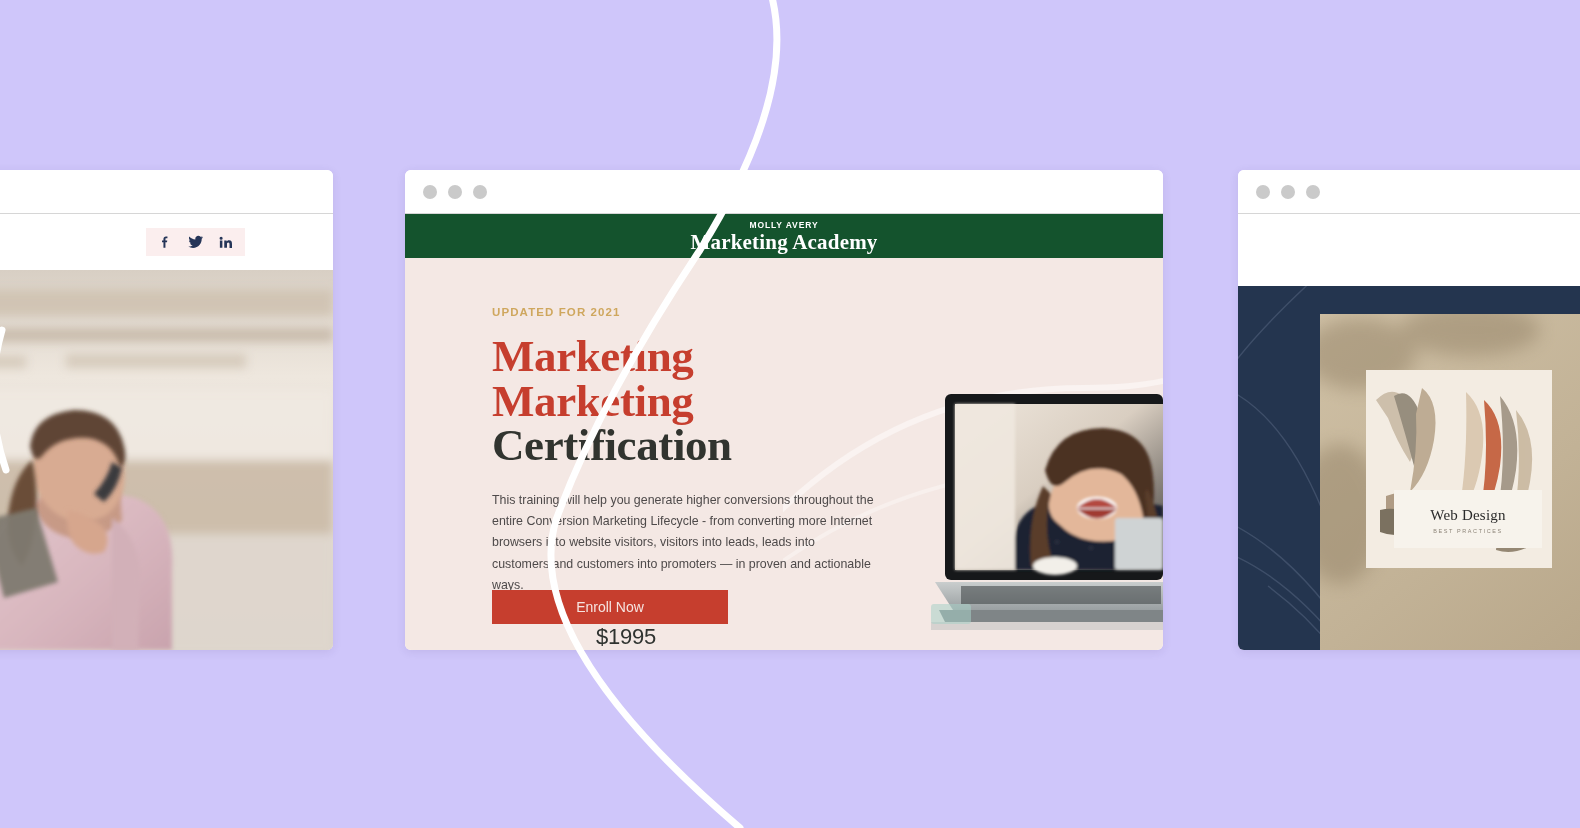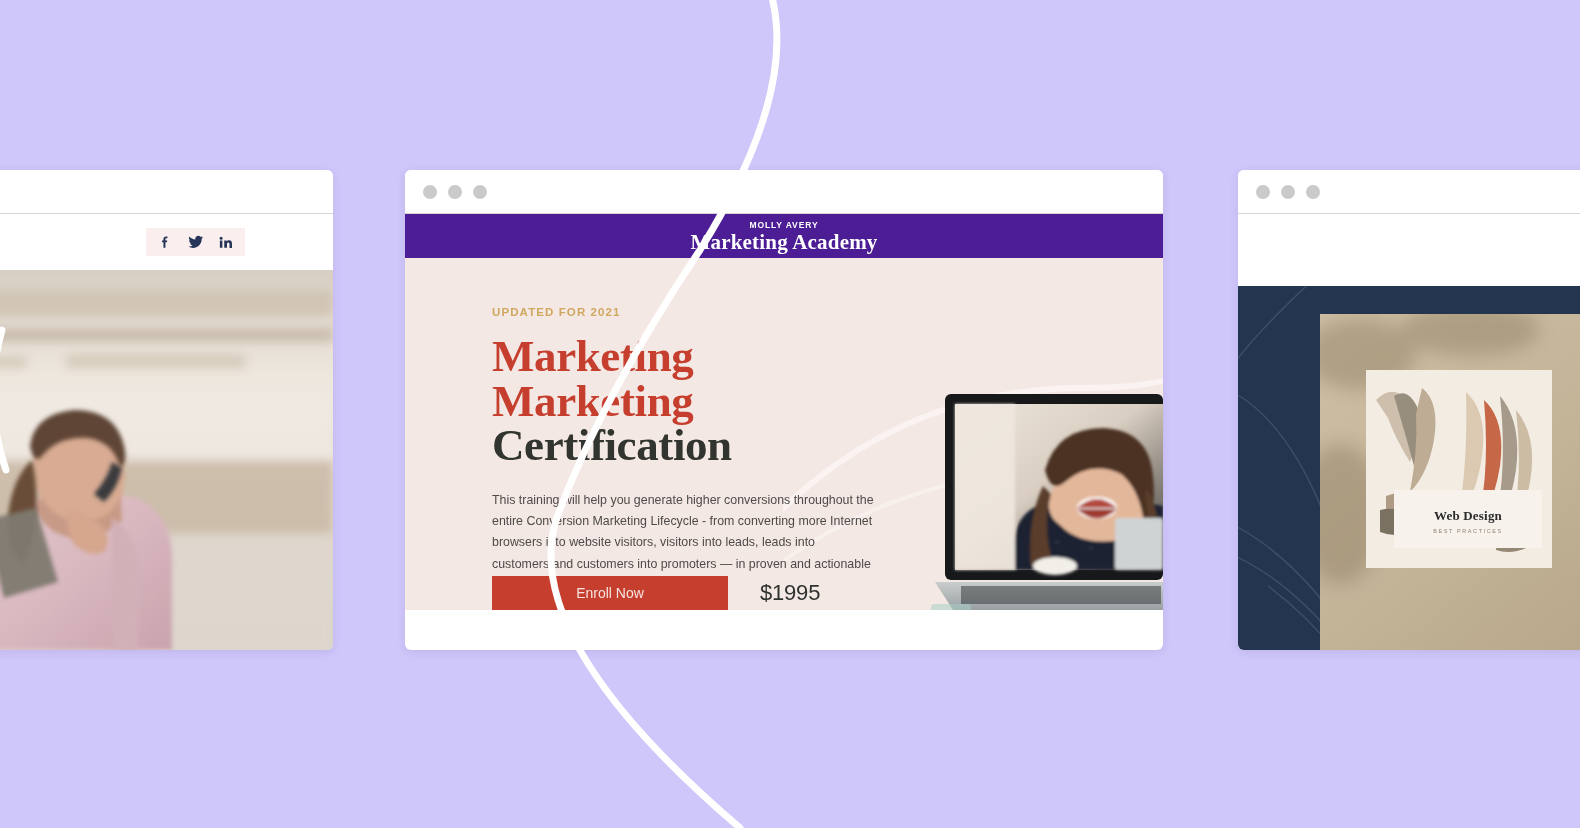--- a/index.html
+++ b/index.html
@@ -50,21 +50,21 @@
 
   
   #win-center {
     left: 405px;
     top: 170px;
     width: 758px;
     height: 480px;
   }
 
   .brandbar {
-    background: #4c1d95;
+    background: #14532d;
     height: 44px;
     display: flex;
     flex-direction: column;
     align-items: center;
     justify-content: center;
     padding-top: 2px;
   }
   .brand-kicker {
     color: #ffffff;
     font-size: 8.5px;
@@ -77,21 +77,21 @@
     color: #ffffff;
     font-family: "Liberation Serif", serif;
     font-size: 21px;
     font-weight: 700;
     line-height: 1;
     letter-spacing: 0.2px;
   }
 
   .hero {
     position: relative;
-    height: 352px;
+    height: 392px;
     background: #f4e8e4;
     overflow: hidden;
   }
   .hero-swoosh {
     position: absolute;
     right: -40px;
     top: 10px;
     width: 420px;
     height: 380px;
     pointer-events: none;
@@ -129,20 +129,21 @@
     width: 382px;
   }
 
   .cta-row {
     position: absolute;
     left: 87px;
     bottom: 0px;
     display: flex;
     align-items: center;
     z-index: 3;
+    flex-direction: column;
   }
   .cta-btn {
     background: #c63e2e;
     color: #f6e4e0;
     border: none;
     width: 236px;
     height: 34px;
     font-size: 14px;
     font-family: "Liberation Sans", sans-serif;
     cursor: pointer;
@@ -242,22 +243,22 @@
     position: absolute;
     left: 28px;
     right: 10px;
     bottom: 22px;
     background: #f7f3ec;
     padding: 10px 6px 12px;
     text-align: center;
   }
   .poster-title {
     font-family: "Liberation Serif", serif;
-    font-weight: 700;
-    font-size: 13px;
+    font-weight: 400;
+    font-size: 15px;
     color: #2b2b2b;
     letter-spacing: 0.2px;
   }
   .poster-sub {
     font-size: 5.5px;
     letter-spacing: 1.6px;
     color: #8d8478;
     margin-top: 4px;
   }
 

